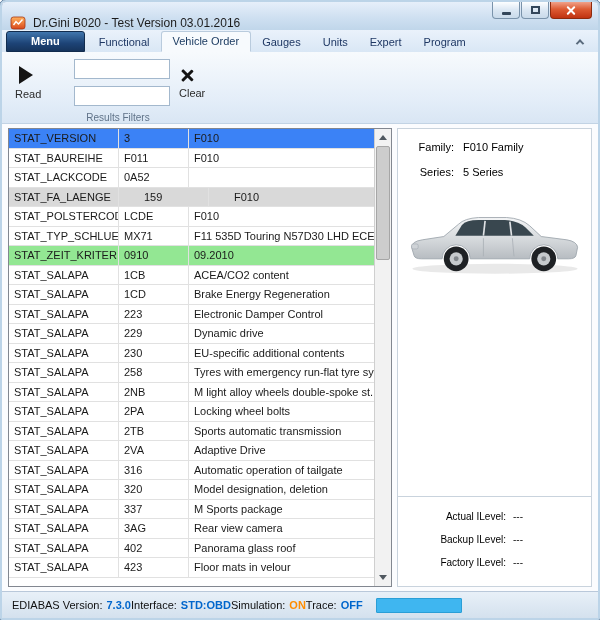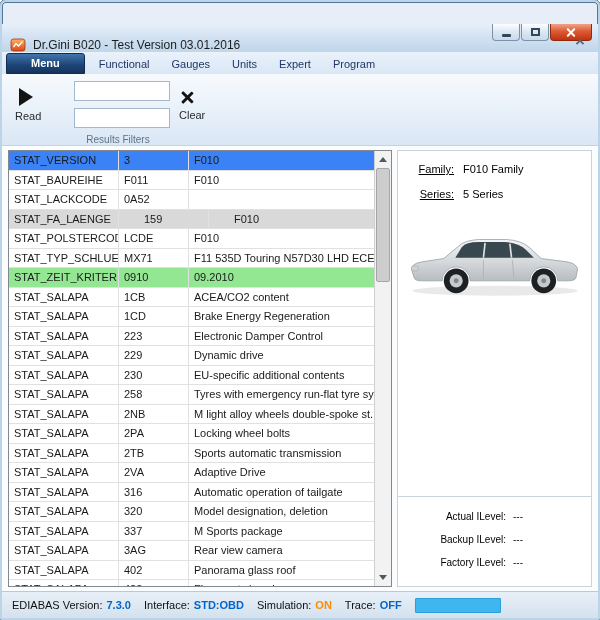--- a/index.html
+++ b/index.html
@@ -5,21 +5,21 @@
   * { margin:0; padding:0; box-sizing:border-box; }
   html,body { width:600px; height:620px; overflow:hidden; background:#fff;
     font-family:"Liberation Sans", sans-serif; }
   .window { width:600px; height:620px; border:2px solid #bcd4e8;
     box-shadow:0 0 0 1px #51759a inset; outline:1px solid #51759a;
     border-radius:6px 6px 2px 2px; overflow:hidden; display:flex; flex-direction:column;
     background:#e7eef7; }
 
   
   .titlebar { height:28px; flex:0 0 28px; display:flex; align-items:center;
-    padding:14px 6px 0 8px; background:linear-gradient(#e6effa,#cfe0f1 55%,#c0d6ea); position:relative;margin-top:22px; }
+    padding:14px 6px 0 8px; background:linear-gradient(#e6effa,#cfe0f1 55%,#c0d6ea); position:relative; }
   .app-icon { width:16px; height:16px; flex:0 0 16px; }
   .title-text { font-size:12px; color:#1c1c1c; margin-left:7px; white-space:nowrap; }
   .win-buttons { position:absolute; top:0; right:6px; display:flex; }
   .win-btn { height:17px; border:1px solid #7a93ab; border-top:none;
     border-radius:0 0 4px 4px; display:flex; align-items:center; justify-content:center;
     background:linear-gradient(#fdfeff,#dbe7f3 50%,#c9daea); margin-left:1px; }
   .btn-min, .btn-max { width:28px; }
   .btn-close { width:42px; background:linear-gradient(#f0a28a,#dd5b33 45%,#c03311);
     border-color:#8e2a0d; }
   .glyph-min { width:9px; height:3px; background:#33465a; margin-top:6px; border-radius:1px; }
@@ -85,21 +85,21 @@
     border-top:5px solid #505860; }
   .sb-thumb { height:114px; margin:0 1px; background:#cdcdcd; border:1px solid #a6a6a6;
     border-radius:2px; }
   .sb-track { flex:1; }
 
   
   .right-panel { flex:1; background:#fff; border:1px solid #c9d3dd; display:flex;
     flex-direction:column; min-width:0; }
   .vehicle-info { padding:12px 10px 0; }
   .info-row { display:flex; font-size:11px; margin-bottom:13px; }
-  .info-label { width:46px; text-align:right; margin-right:9px; color:#000;text-decoration:underline; }
+  .info-label { width:46px; text-align:right; margin-right:9px; color:#000; }
   .info-value { color:#000; }
   .car-wrap { margin:10px auto 0; width:182px; }
   .ilevel-section { margin-top:auto; border-top:1px solid #c9d3dd; padding:14px 12px 6px; }
   .ilevel-row { display:flex; font-size:10px; margin-bottom:12px; }
   .ilevel-label { width:96px; text-align:right; margin-right:7px; color:#000; }
   .ilevel-value { color:#222; }
 
   
   .statusbar { height:27px; flex:0 0 27px; border-top:1px solid #b9c8da;
     background:linear-gradient(#e8f0f8,#d4e1ee); display:flex; align-items:center;
@@ -139,20 +139,21 @@
         </div>
     </div>
   </div>
 
   <div class="tabbar">
 
       <div class="tab menu">Menu</div>
 
       <div class="tab normal">Functional</div>
 
+      <div class="tab active">Vehicle Order</div>
 
       <div class="tab normal">Gauges</div>
 
       <div class="tab normal">Units</div>
 
       <div class="tab normal">Expert</div>
 
       <div class="tab normal">Program</div>
     </div>
   <div class="collapse-btn" style="position:absolute; right:14px; top:36px;">
@@ -382,21 +383,21 @@
 
           <div class="ilevel-row">
             <span class="ilevel-label">Factory ILevel:</span>
             <span class="ilevel-value">---</span>
           </div>
         </div>
     </div>
   </div>
 
   <div class="statusbar">
-    <div style="display:flex; gap:13px;">
+    <div style="display:flex; ">
 
         <div class="status-item">
           <span class="status-label">EDIABAS Version:</span>
           <span class="status-value" style="color: rgb(0, 102, 204);">7.3.0</span>
         </div>
 
         <div class="status-item">
           <span class="status-label">Interface:</span>
           <span class="status-value" style="color: rgb(0, 102, 204);">STD:OBD</span>
         </div>

